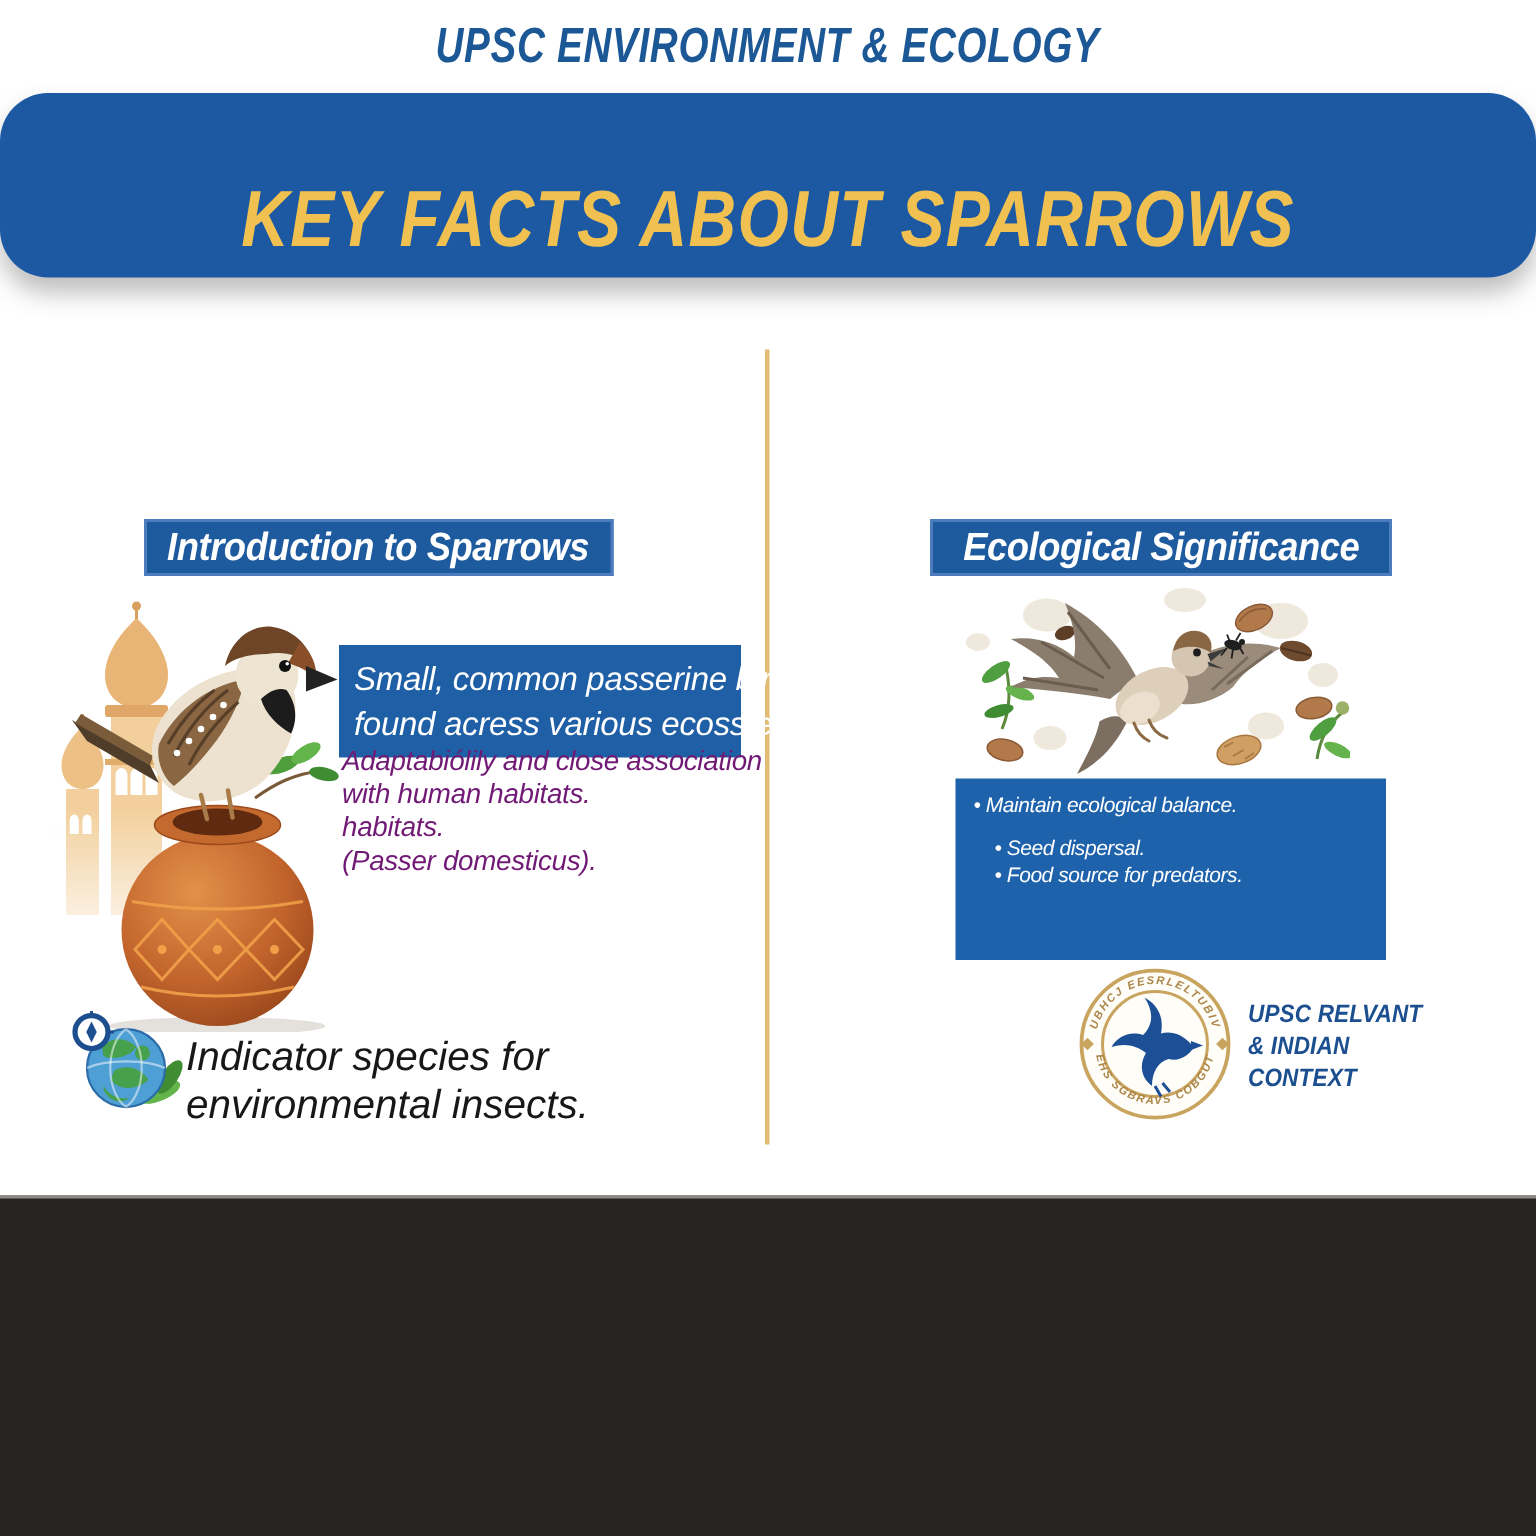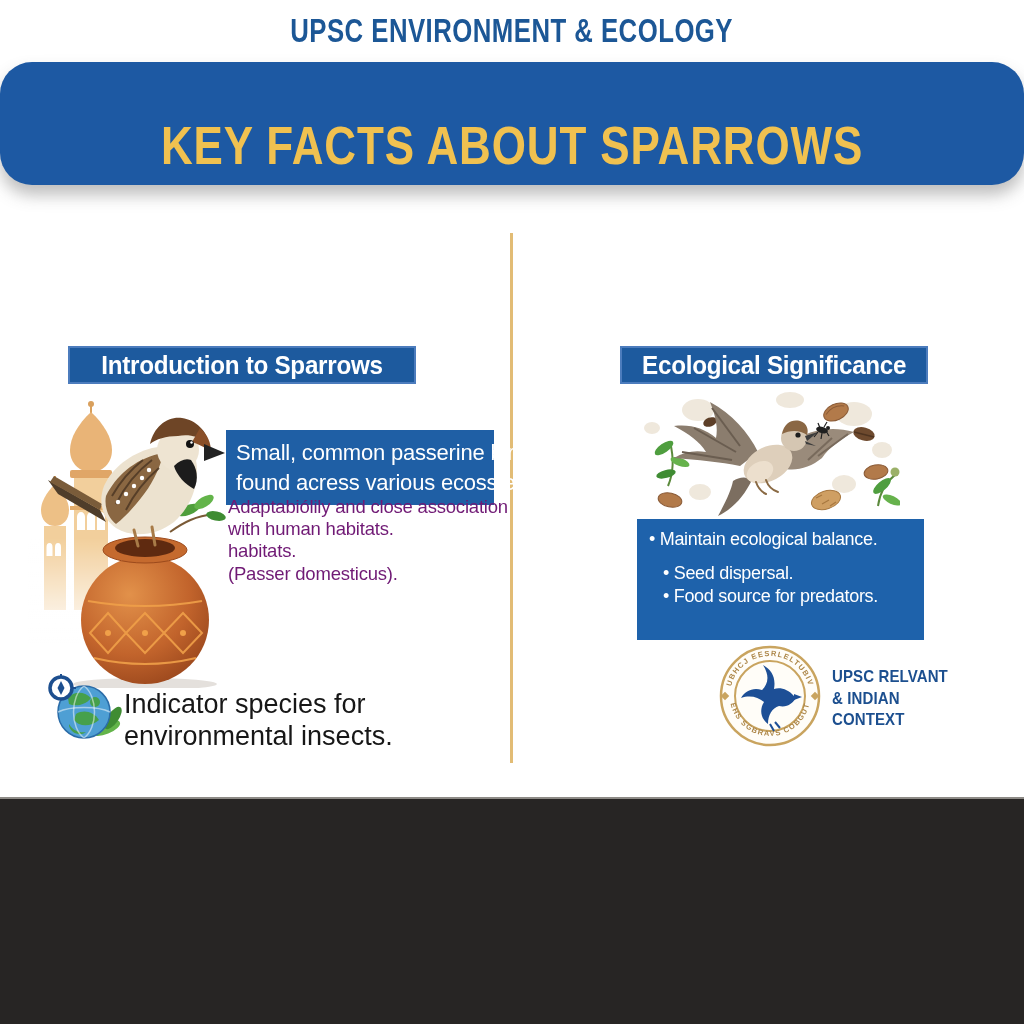--- a/index.html
+++ b/index.html
@@ -1,17 +1,17 @@
 <!DOCTYPE html>
 <html><head>
 <meta charset="utf-8">
 <style>
   html,body{margin:0;padding:0;background:#fff;}
   .page{position:relative;width:1024px;height:1024px;overflow:hidden;
-        font-family:"Liberation Sans",sans-serif;background:#ffffff;}
+        font-family:"Liberation Sans",sans-serif;background:#ffffff;font-style:italic;}
 
   
   .top-strip{position:absolute;left:0;top:0;width:1024px;height:62px;
              display:flex;align-items:center;justify-content:center;background:#fff;}
   .top-strip .t{color:#1c5796;font-weight:bold;font-size:28px;letter-spacing:.5px;
                 transform:scale(.92,1.18);white-space:nowrap;}
 
   
   .banner{position:absolute;left:0;top:62px;width:1024px;height:123px;background:#1d59a3;
           display:flex;align-items:flex-end;justify-content:center;
@@ -21,42 +21,42 @@
              white-space:nowrap;padding-bottom:8px;}
 
   
   .divider{position:absolute;left:510px;top:233px;width:3px;height:530px;background:#e2bc75;}
 
   
   .hbox{position:absolute;height:38px;background:#1d5a9e;border:2px solid #4c7cbd;
         box-sizing:border-box;display:flex;align-items:center;justify-content:center;}
   .hbox .t{color:#fff;font-weight:bold;font-size:25px;letter-spacing:-.3px;white-space:nowrap;
            transform:scale(.97,1.05);}
-  .hbox.left{left:68px;top:346px;width:348px;}
+  .hbox.left{left:96px;top:346px;width:313px;}
   .hbox.right{left:620px;top:346px;width:308px;}
 
   
   .hl-box{position:absolute;left:226px;top:430px;width:268px;background:#1f5fa5;
           padding:8px 10px;box-sizing:border-box;}
   .hl-box .line{color:#fff;font-size:22px;line-height:1.35;letter-spacing:-.2px;white-space:nowrap;}
 
   
   .body-text{position:absolute;left:228px;top:496px;width:300px;color:#701a75;
              font-size:18.5px;line-height:1.2;letter-spacing:-.2px;}
   .body-text .line{white-space:nowrap;}
 
   
   .footnote{position:absolute;left:124px;top:688px;width:240px;color:#171717;
             font-size:27px;line-height:1.2;}
   .footnote .line{white-space:nowrap;}
 
   
   .bullet-box{position:absolute;left:637px;top:519px;width:287px;height:121px;background:#1e62ab;
               padding:9px 8px 9px 12px;box-sizing:border-box;color:#fff;}
-  .bullet-box .line{font-size:18px;line-height:1.28;letter-spacing:-.3px;white-space:nowrap;}
+  .bullet-box .line{font-size:14px;line-height:1.28;letter-spacing:-.3px;white-space:nowrap;}
   .bullet-box .hang{padding-left:14px;}
   .bullet-box .gap{height:11px;}
   .bullet-box .ind{padding-left:14px;}
 
   
   .badge-label{position:absolute;left:832px;top:666px;width:110px;color:#1c4f8f;
                font-weight:bold;font-size:15.5px;line-height:1.3;letter-spacing:.1px;
                transform:scale(.97,1.08);transform-origin:left top;}
   .badge-label .line{white-space:nowrap;}
 

